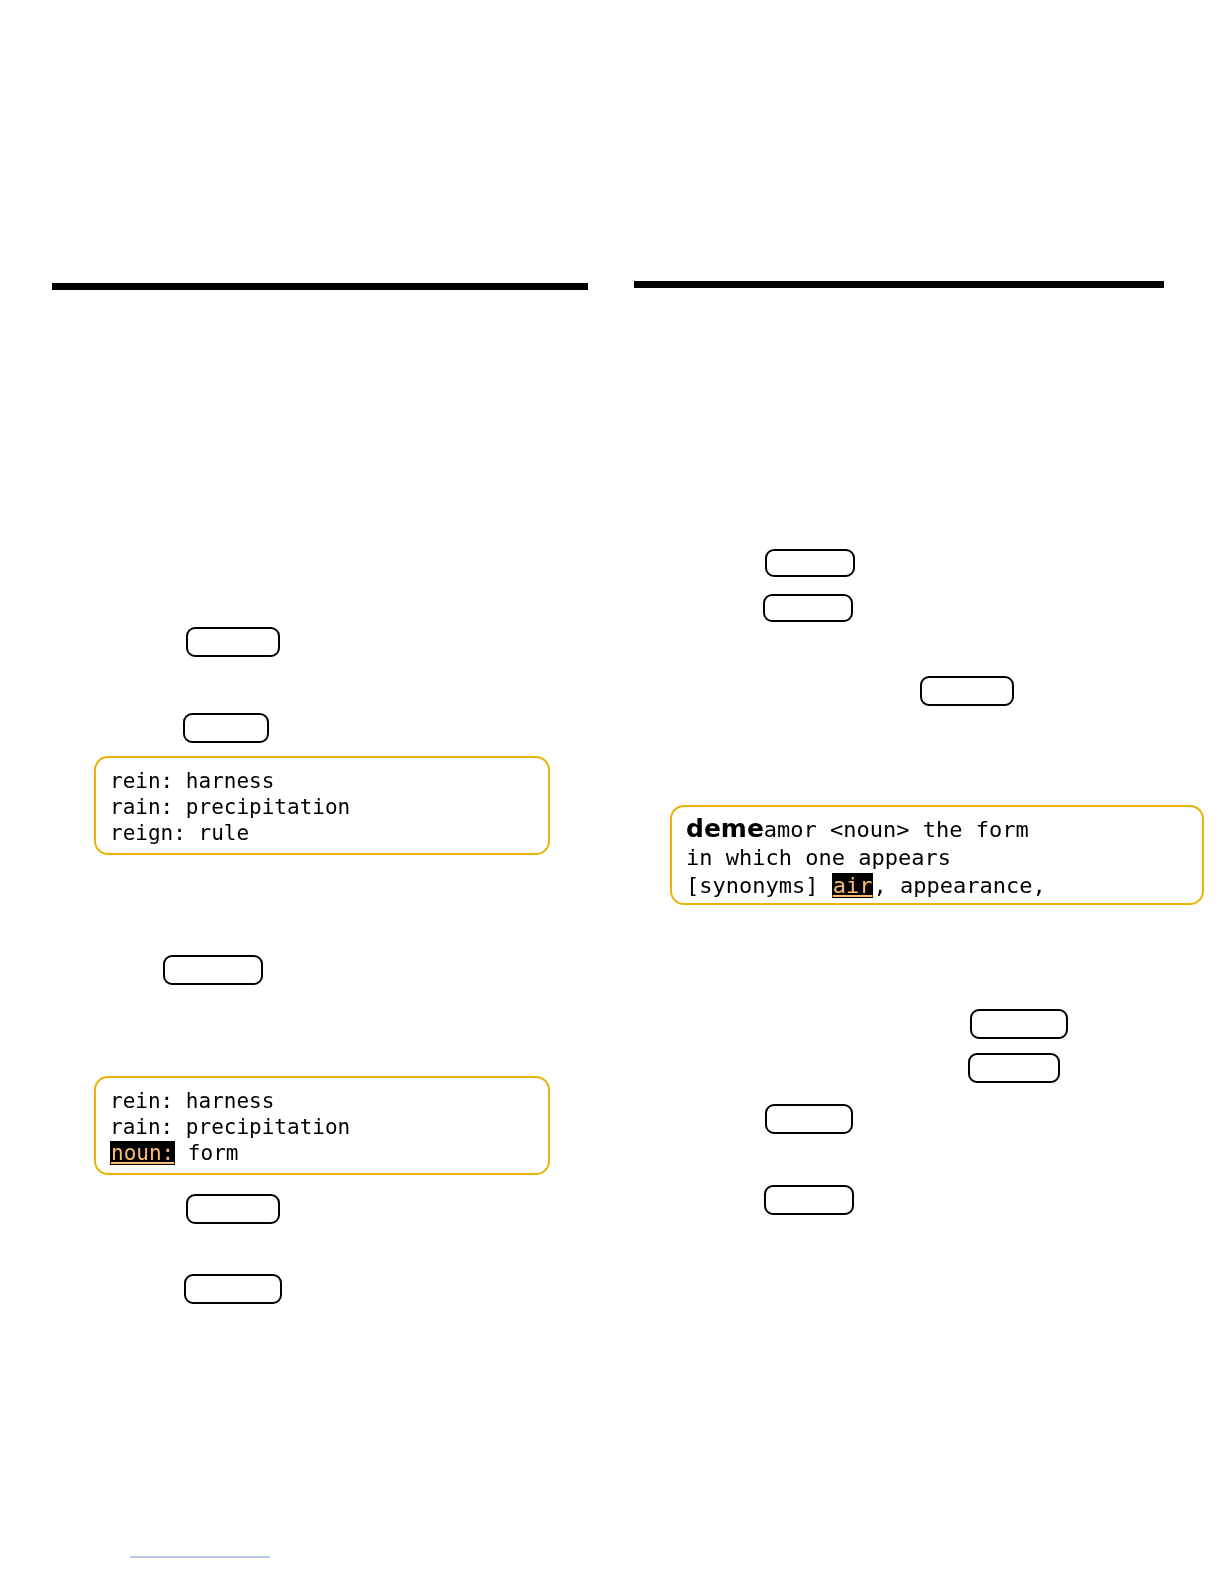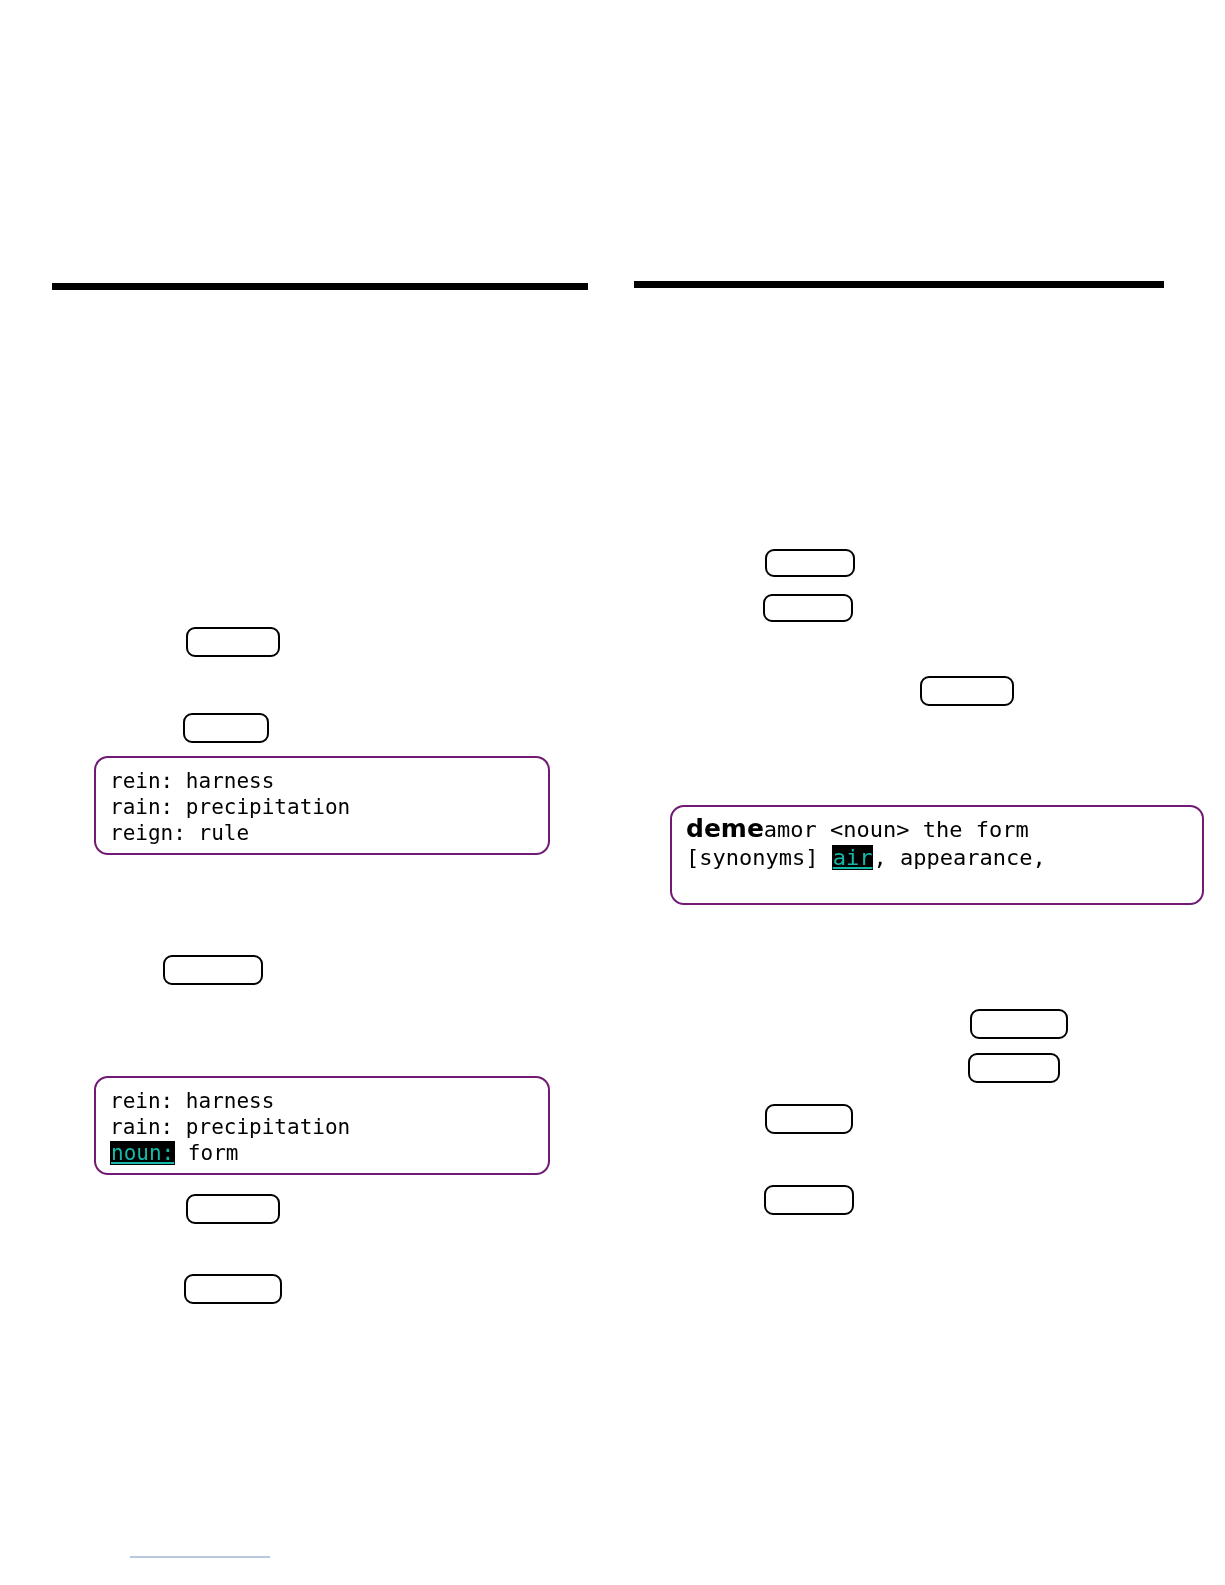--- a/index.html
+++ b/index.html
@@ -39,36 +39,36 @@
     line-height: 1;
     color: #000000;
     display: flex;
     align-items: center;
     justify-content: center;
   }
 
   
   .lcd {
     position: absolute;
-    border: 2px solid #701a75;
+    border: 2px solid #eab308;
     border-radius: 14px;
     background: #ffffff;
     box-sizing: border-box;
     padding: 10px 14px 8px 14px;
     font-family: "DejaVu Sans Mono", monospace;
     font-size: 21px;
     line-height: 26px;
     letter-spacing: 0px;
     color: #000000;
     overflow: hidden;
   }
   .lcd .line { white-space: pre; }
   .hl {
     background: #000000;
-    color: #14b8a6;
+    color: #fdba74;
     padding: 0 1px;
   }
   .ul { text-decoration: underline; }
 
   
   #lcd-demeanor {
     font-size: 22px;
     line-height: 28px;
     padding: 8px 14px 6px 14px;
   }
@@ -119,20 +119,21 @@
   <div class="key" style="left:184px; top:1274px; width:98px; height:30px;"></div>
 
   <div class="key" style="left:765px; top:549px; width:90px; height:28px;"></div>
 
   <div class="key" style="left:763px; top:594px; width:90px; height:28px;"></div>
 
   <div class="key" style="left:920px; top:676px; width:94px; height:30px;"></div>
 
   <div class="lcd" id="lcd-demeanor" style="left:670px; top:805px; width:534px; height:100px;">
     <div class="line"><span class="big">deme</span><span>amor &lt;noun&gt; the form</span></div>
+    <div class="line">in which one appears</div>
     <div class="line"><span>[synonyms] </span><span class="hl ul">air</span><span>, appearance,</span></div>
   </div>
 
   <div class="key" style="left:970px; top:1009px; width:98px; height:30px;"></div>
 
   <div class="key" style="left:968px; top:1053px; width:92px; height:30px;"></div>
 
   <div class="key" style="left:765px; top:1104px; width:88px; height:30px;"></div>
 
   <div class="key" style="left:764px; top:1185px; width:90px; height:30px;"></div>

